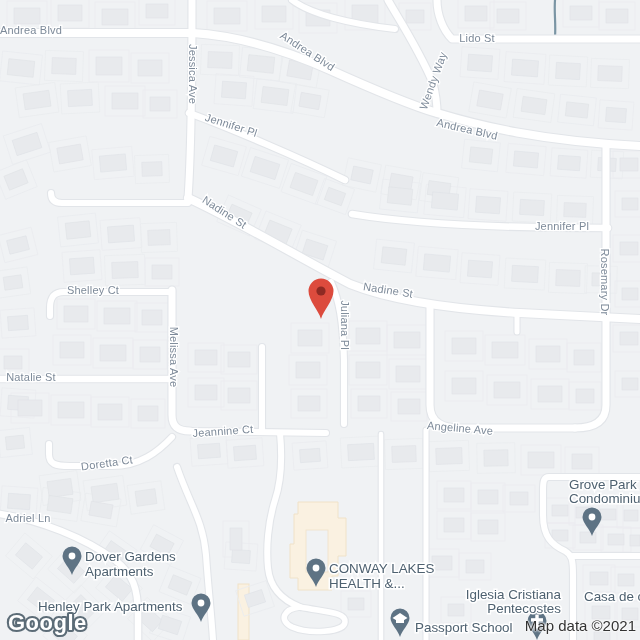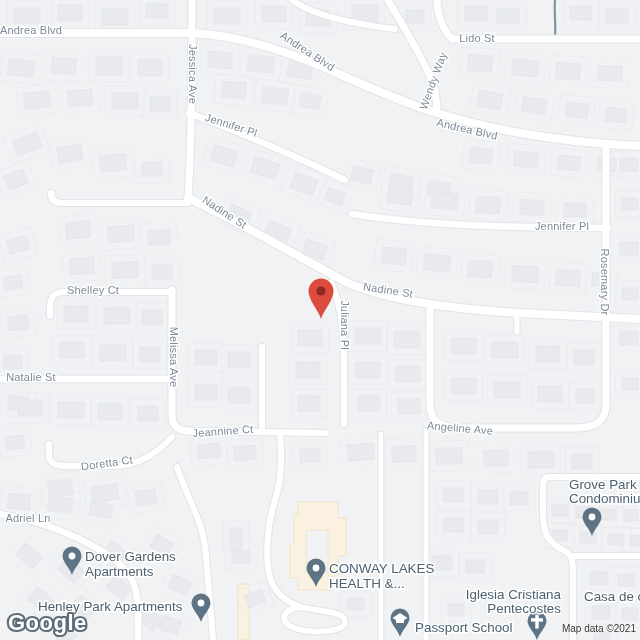--- a/index.html
+++ b/index.html
@@ -15,21 +15,21 @@
   .casing{fill:none;stroke:#E2E5E9;stroke-linecap:round;stroke-linejoin:round}
   .roadfill{fill:none;stroke:#FFFFFF;stroke-linecap:round;stroke-linejoin:round}
   .street{font-family:"Liberation Sans",sans-serif;font-size:11px;letter-spacing:.2px;
           fill:#7D8A99;stroke:#FFFFFF;stroke-width:2.6px;paint-order:stroke;text-anchor:middle}
   .poi{font-family:"Liberation Sans",sans-serif;font-size:13.4px;font-weight:500;
        fill:#4E6170;stroke:#FFFFFF;stroke-width:3px;paint-order:stroke}
   .google-logo{position:absolute;left:6px;bottom:3px}
   .google-logo text{font-family:"Liberation Sans",sans-serif;font-size:22px;font-weight:bold;
        letter-spacing:.5px;fill:#FFFFFF;stroke:#5C6C77;stroke-width:4.2px;
        paint-order:stroke;stroke-linejoin:round}
-  .attr{position:absolute;right:4px;bottom:6px;font-size:10px;color:#333333;
+  .attr{position:absolute;right:4px;bottom:6px;font-size:15px;color:#333333;
         text-shadow:0 0 2px #fff,0 0 2px #fff,0 0 3px #fff}
 </style>
 </head>
 <body>
 
 <div class="viewport">
   <svg id="map-svg" width="640" height="640" viewBox="0 0 640 640">
     <rect x="0" y="0" width="640" height="640" fill="#F0F2F4"></rect>
 
     <g>

